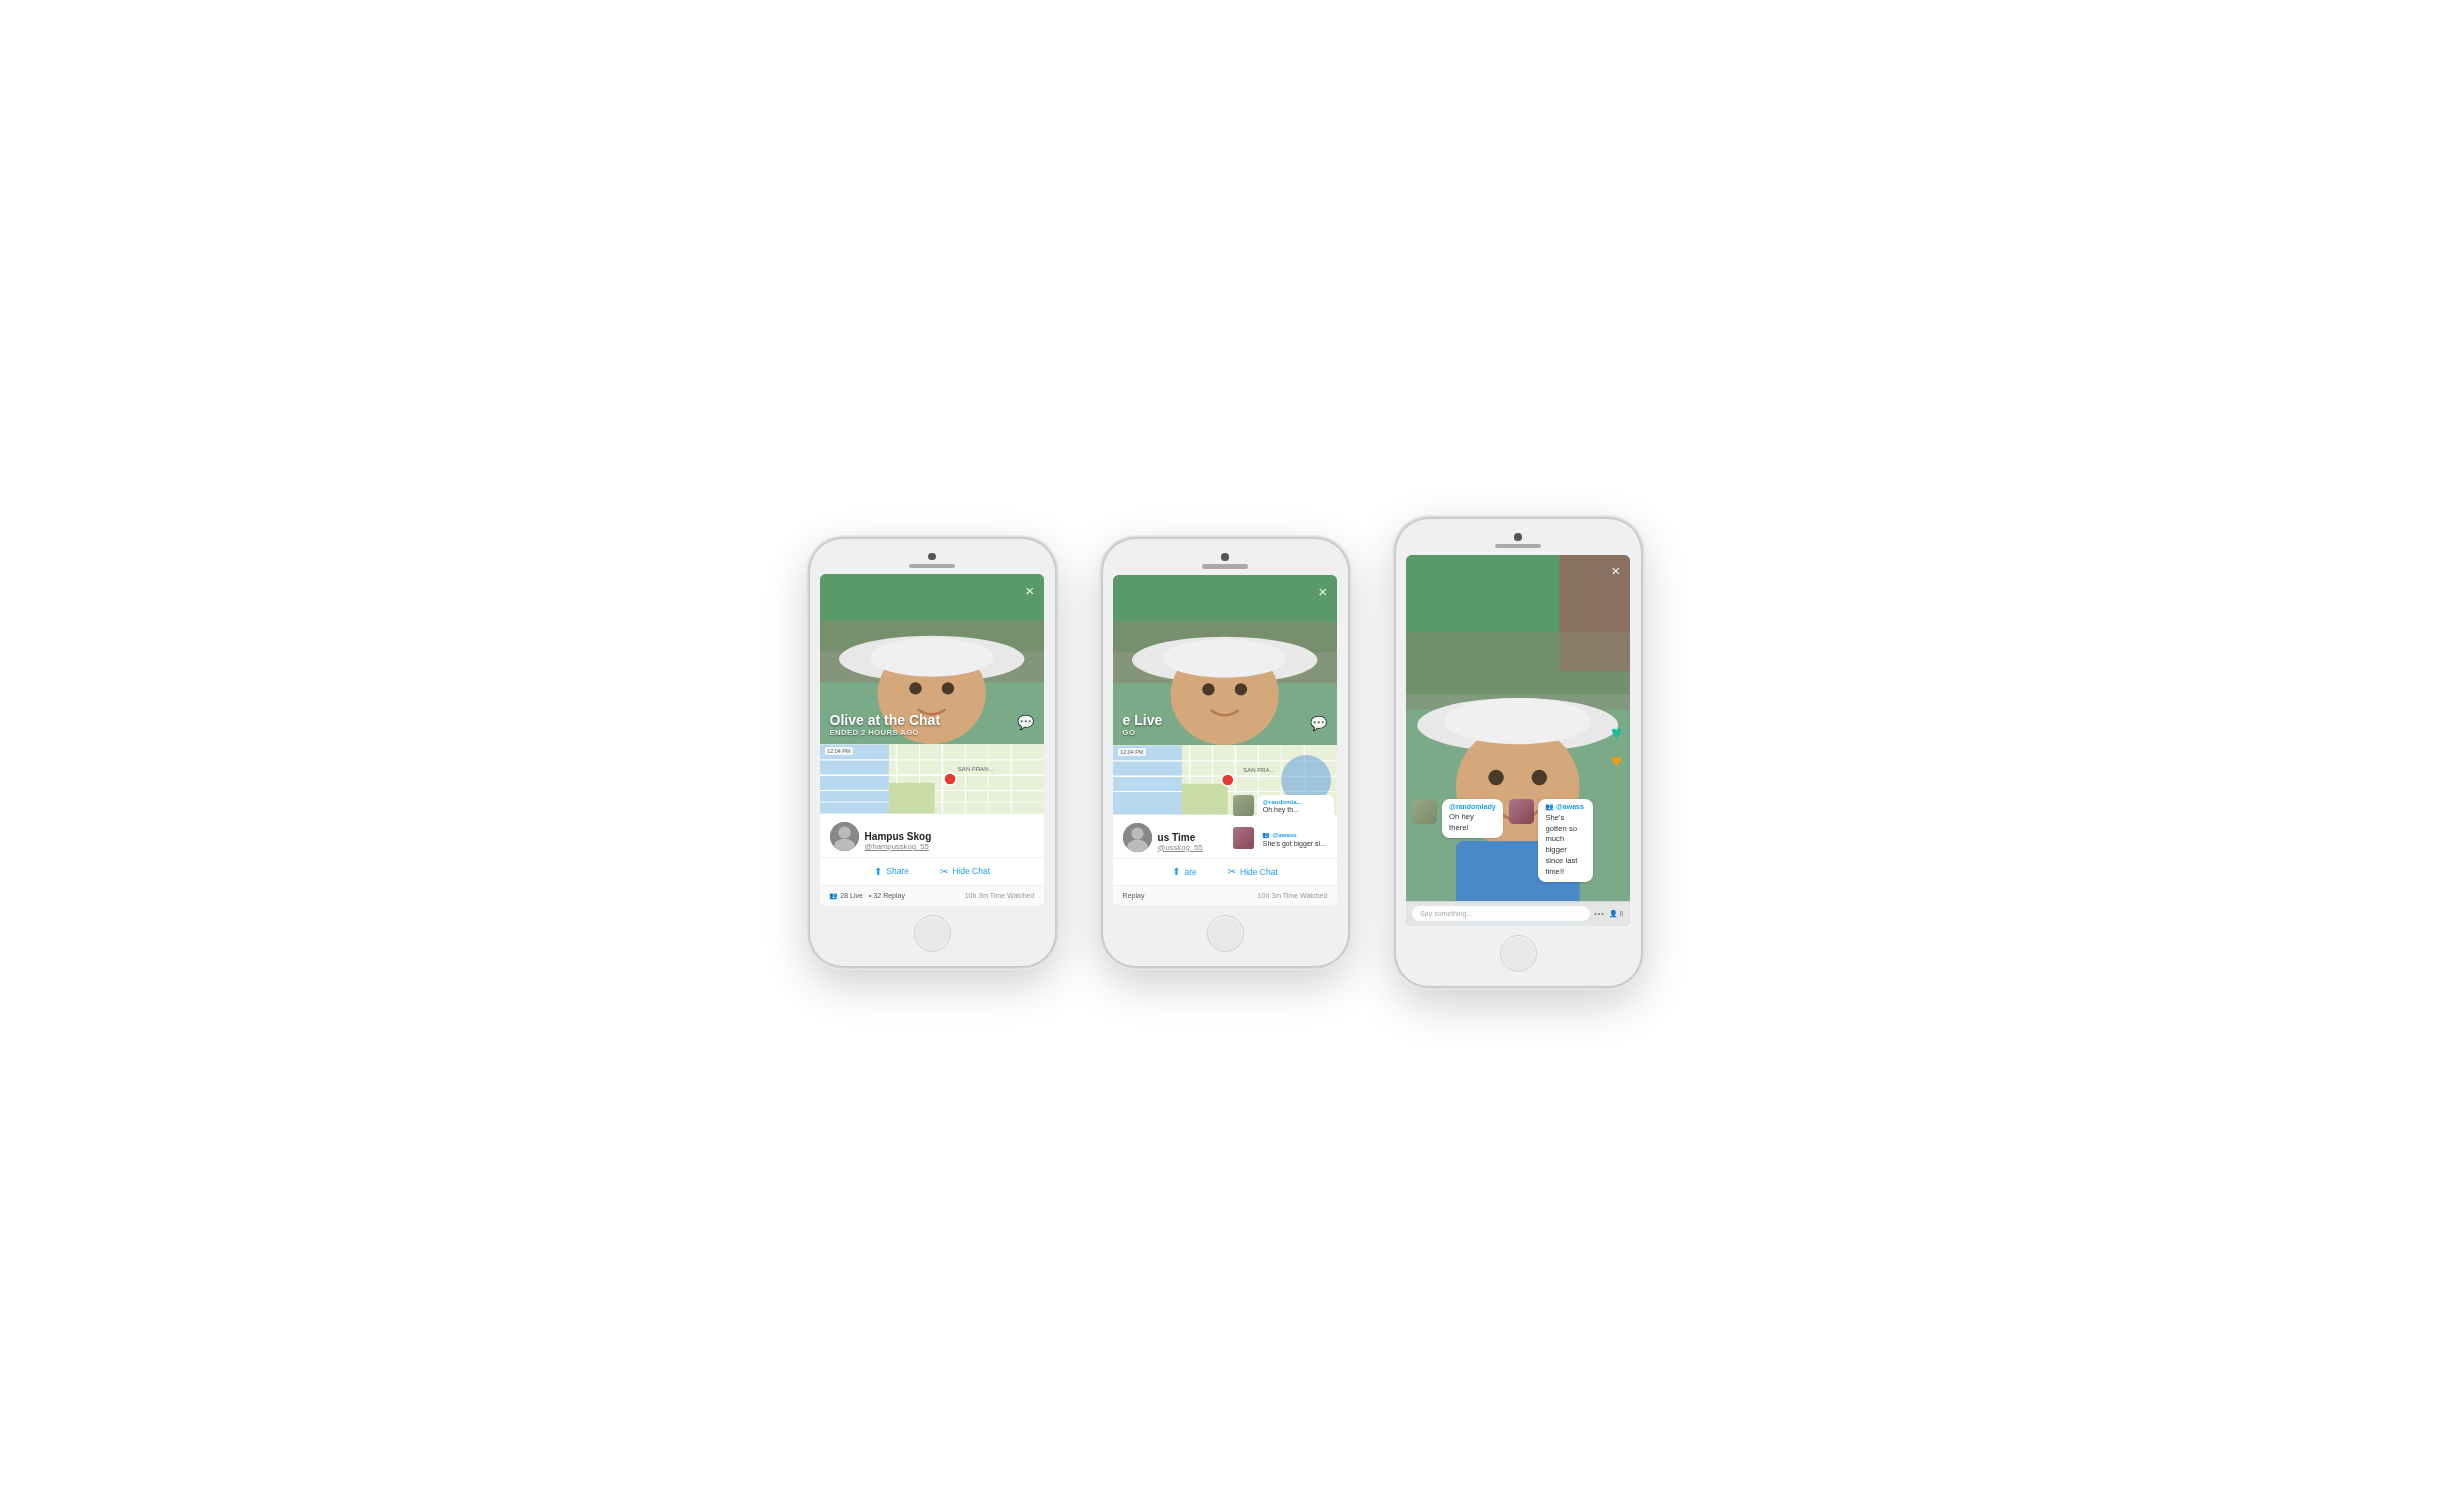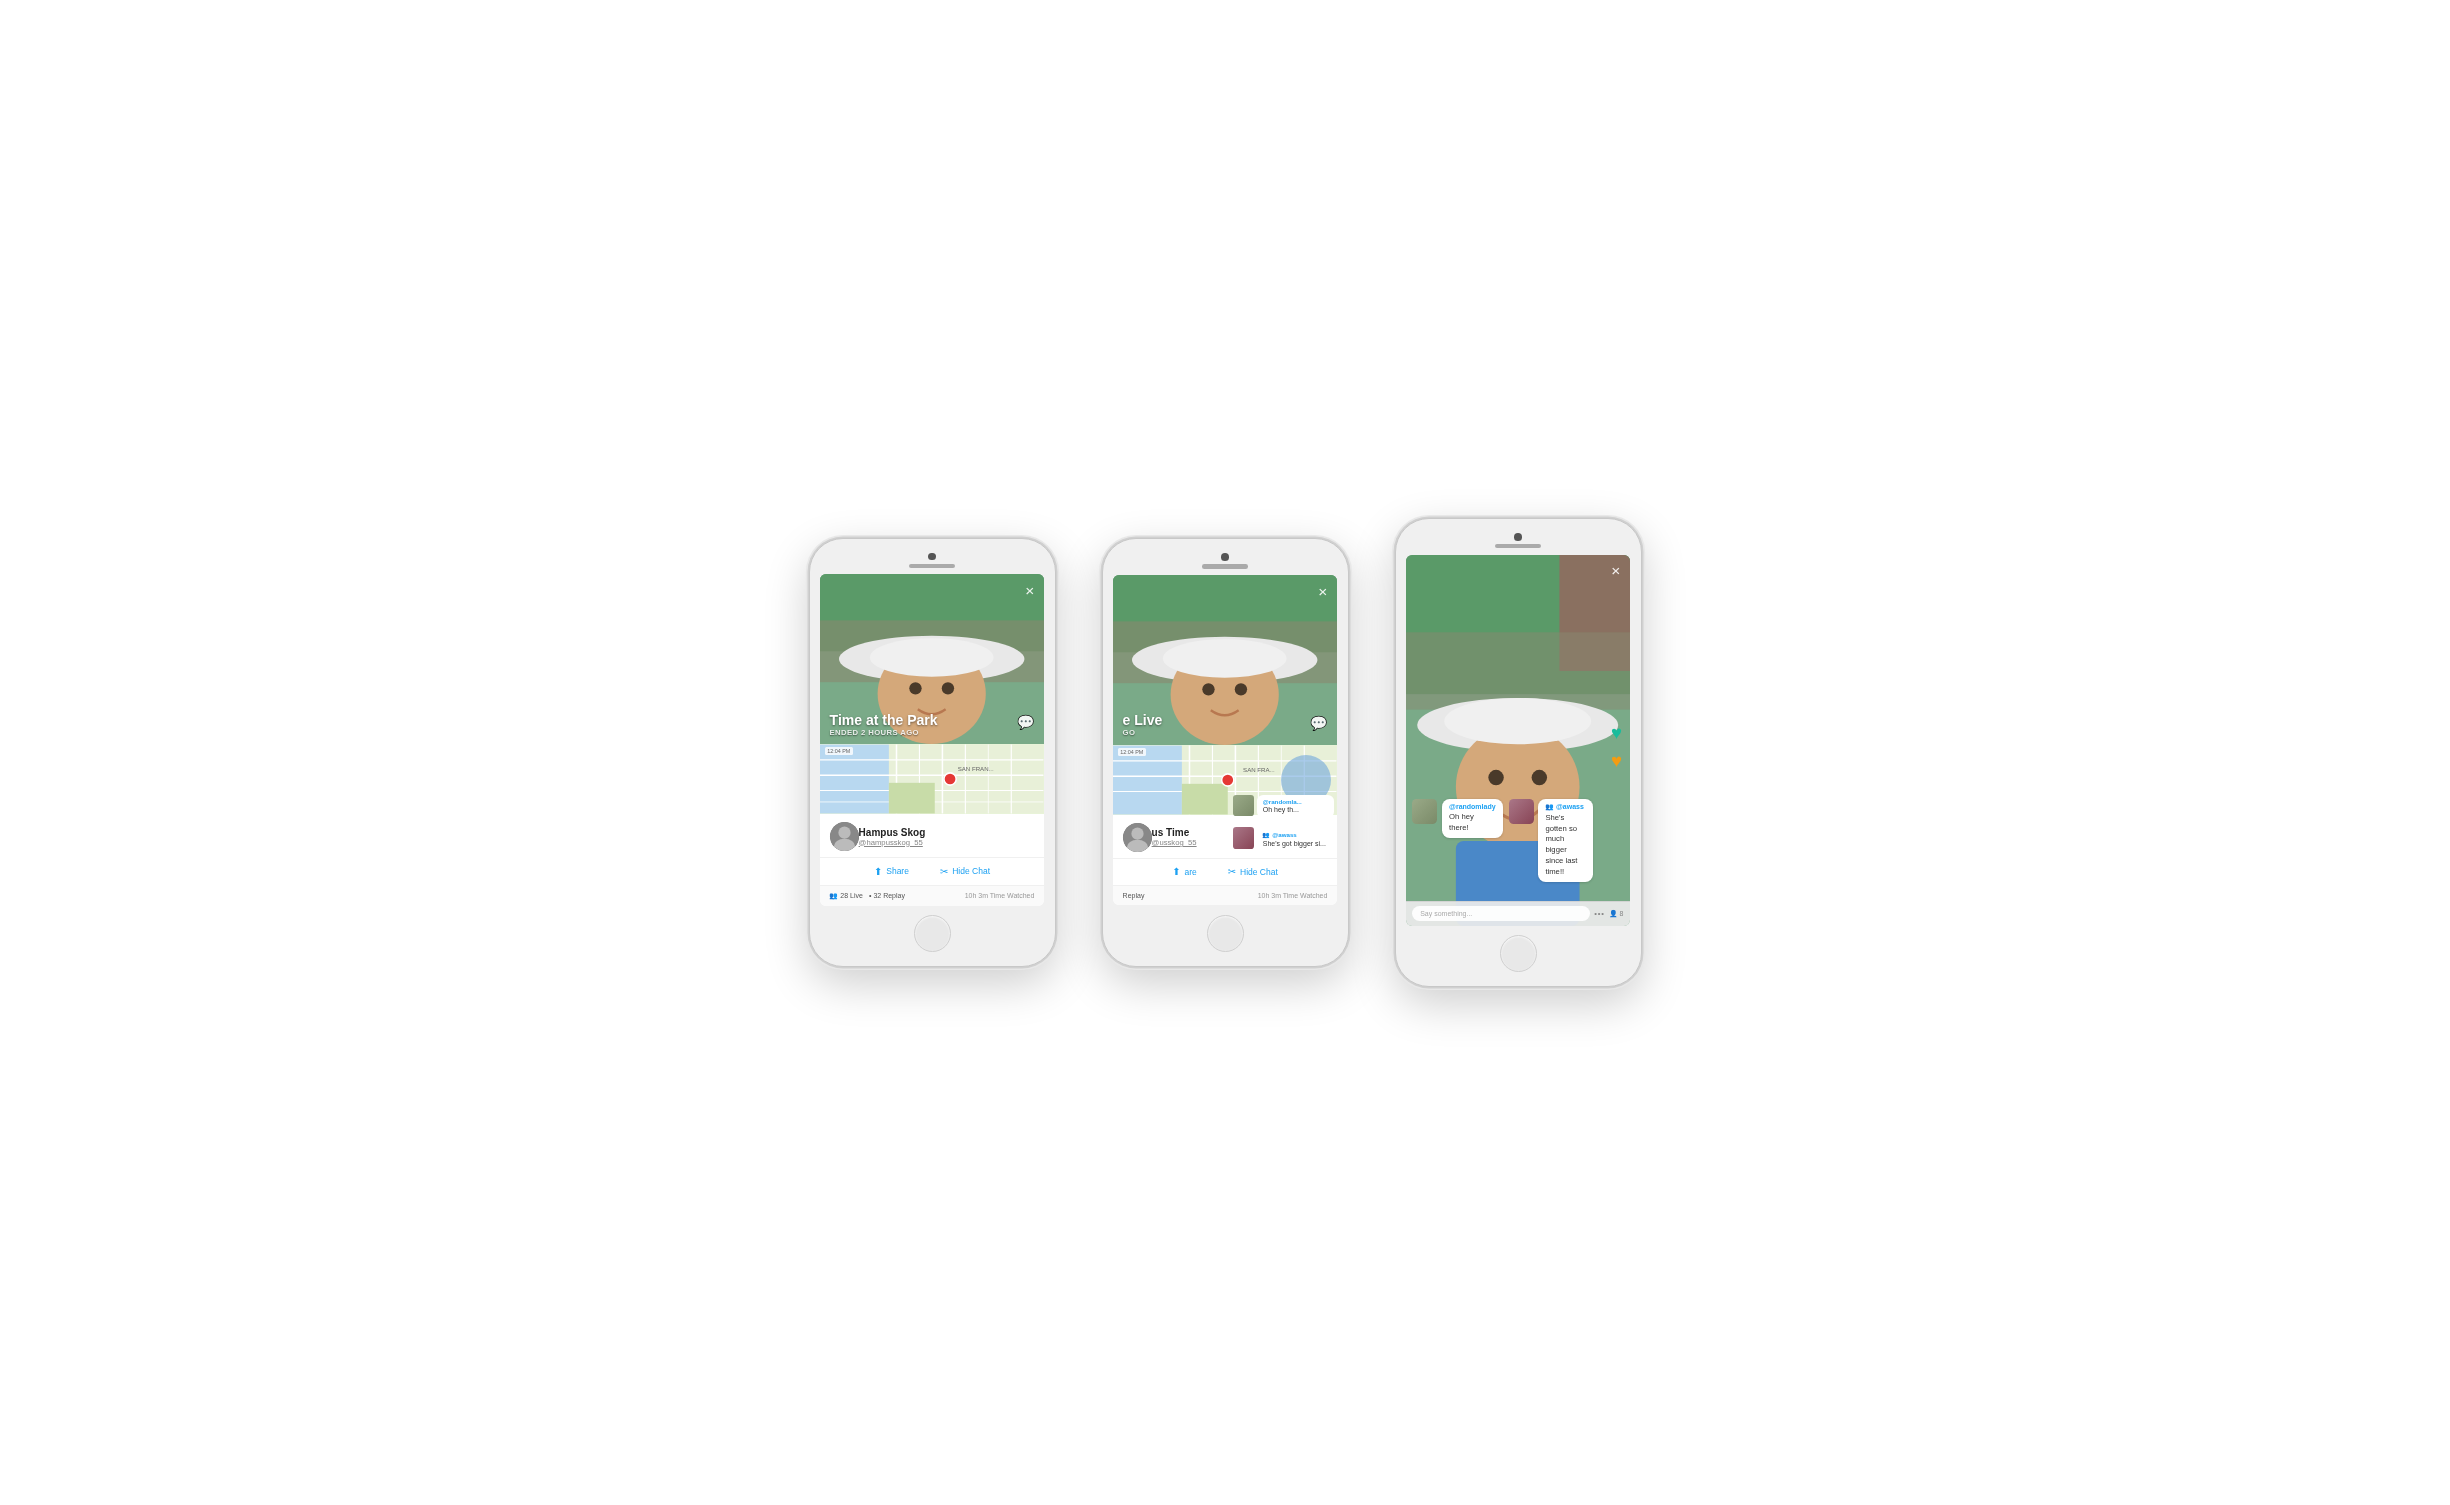--- a/index.html
+++ b/index.html
@@ -140,22 +140,22 @@
       color: #666;
       background: rgba(255,255,255,0.8);
       padding: 0.8px 2.3px;
       border-radius: 1.5px;
     }
 
     
     .profile-section {
       padding: 7.7px 9.3px 6.2px;
       display: flex;
-      align-items: center;
-      gap: 0;
+      align-items: flex-end;
+      gap: 6px;
       border-bottom: 0.8px solid #f0f0f0;
     }
     .avatar {
       width: 29px;
       height: 29px;
       border-radius: 50%;
       background: linear-gradient(135deg, #888, #555);
       overflow: hidden;
       flex-shrink: 0;
       display: flex;
@@ -282,21 +282,21 @@
               <ellipse cx="146" cy="108" rx="80" ry="25" fill="#f0f0f0"></ellipse>
 
               <ellipse cx="125" cy="148" rx="8" ry="8" fill="#4a3a2a"></ellipse>
               <ellipse cx="167" cy="148" rx="8" ry="8" fill="#4a3a2a"></ellipse>
 
               <path d="M128 175 Q146 188 164 175" stroke="#b87850" stroke-width="3" fill="none"></path>
             </svg>
           </div>
 
           <div class="video-overlay-text">
-            <div class="video-title">Time at the Park</div>
+            <div class="video-title">Olive at the Chat</div>
             <div class="video-ended">ENDED 2 hours ago</div>
           </div>
           <div class="close-btn">×</div>
           <div class="chat-icon">💬</div>
         </div>
 
         <div class="map-section">
           <svg class="map-svg" viewBox="0 0 292 90">
 
             <rect width="292" height="90" fill="#e8f0d8"></rect>

